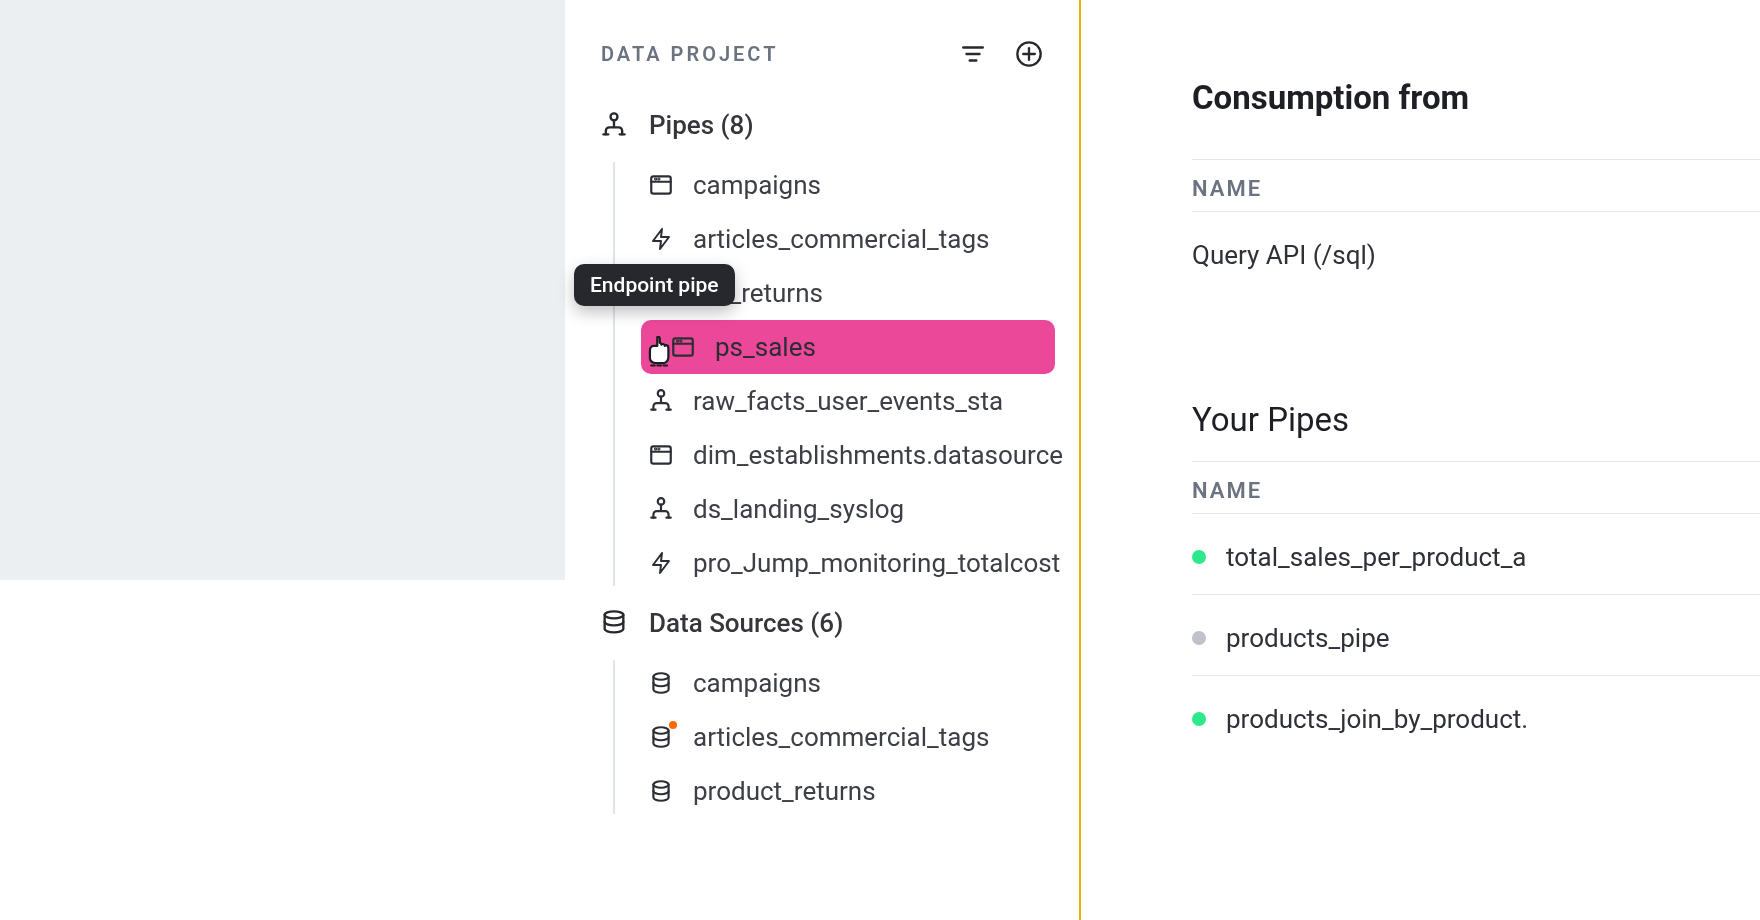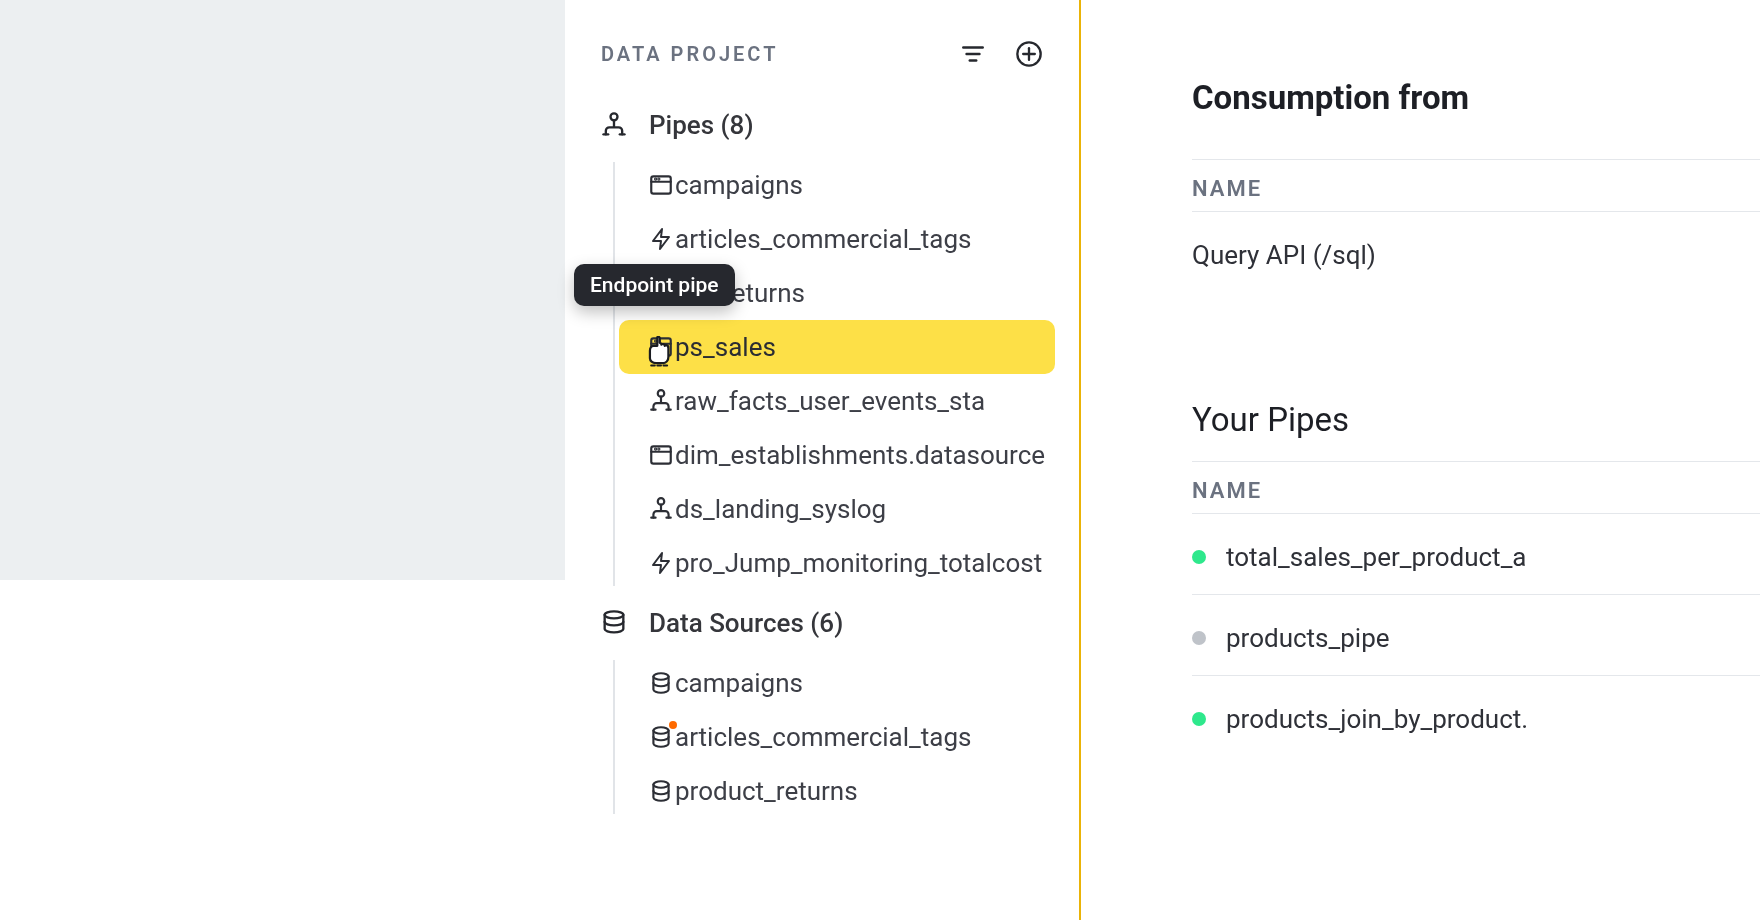--- a/index.html
+++ b/index.html
@@ -80,31 +80,33 @@
       left: -6px;
       top: 8px;
       bottom: 8px;
       width: 2px;
       background: #e1e4e8;
     }
 
     .tree-item {
       display: flex;
       align-items: center;
+      gap: 18px;
       padding: 12px 20px 12px 28px;
       font-size: 26px;
       color: #3d3f47;
       cursor: pointer;
       border-radius: 10px;
       margin-right: 24px;
       position: relative;
     }
     .tree-item.hovered {
-      background: #fde047;
+      background: #ec4899;
       color: #2b2d33;
+      margin-left: 22px;
     }
     .tree-item-icon {
       width: 28px; height: 28px;
       display:flex; align-items:center; justify-content:center;
       flex-shrink:0;
       color: #2c2e35;
       position: relative;
     }
     .badge-dot {
       position: absolute;

